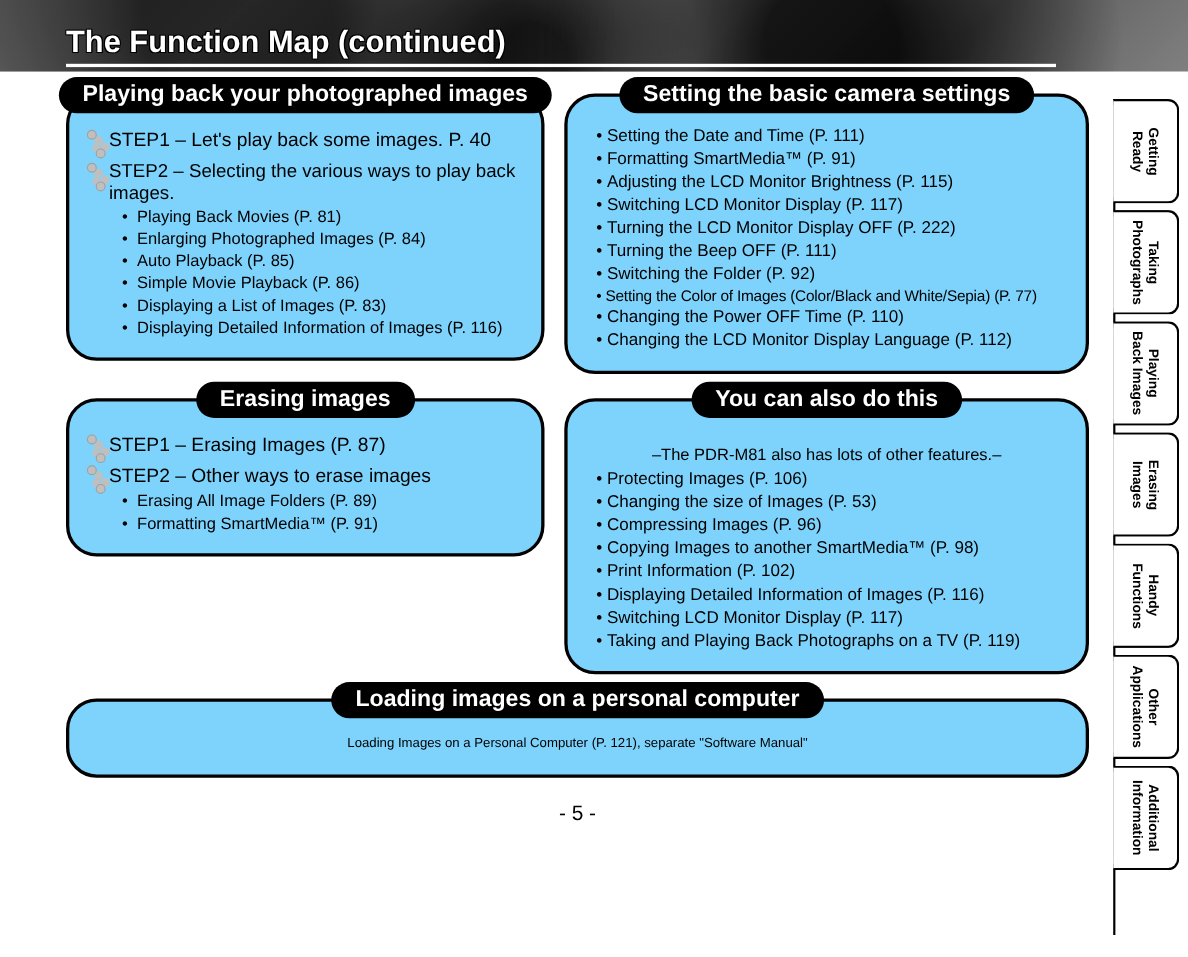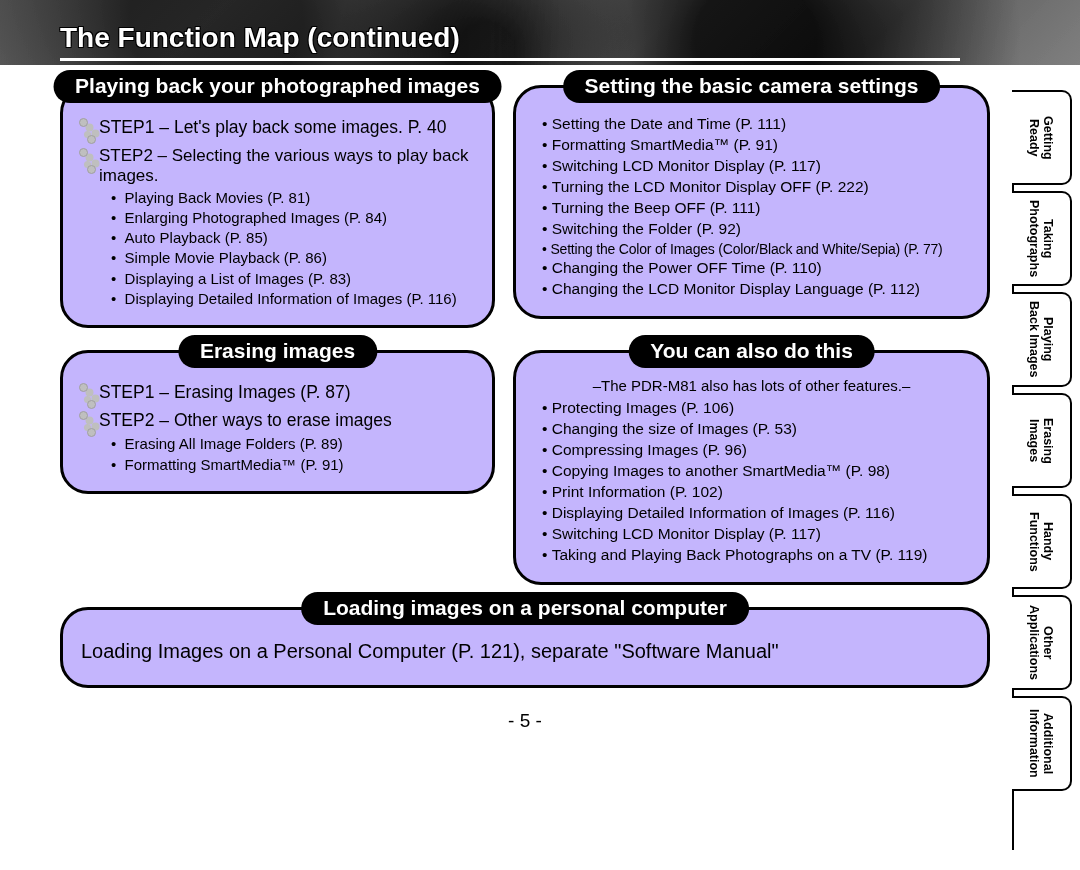--- a/index.html
+++ b/index.html
@@ -32,21 +32,21 @@
     text-shadow: 1px 1px 0 #000, -1px -1px 0 #000, 1px -1px 0 #000, -1px 1px 0 #000;
   }
   .content {
     position:absolute; left:60px; top:85px; width:930px;
     z-index:2;
   }
   .row { display:flex; gap:18px; margin-bottom:22px; align-items:flex-start; }
   .panel {
     border:3px solid #000;
     border-radius:28px;
-    background:#c4b5fd;
+    background:#7dd3fc;
     padding: 24px 18px 12px 18px;
     position:relative;
     flex:1;
   }
   .panel.wide { width:100%; }
   .pill {
     position:absolute;
     top:-18px;
     left:50%;
     transform:translateX(-50%);
@@ -67,22 +67,22 @@
   }
   .beads::before { width:7px; height:7px; left:0; top:0; box-shadow: 6px 5px 0 -0.5px #bfbfbf, 12px 11px 0 -0.5px #bfbfbf, 4px 12px 0 -1px #bfbfbf;}
   .beads::after  { width:7px; height:7px; left:8px; top:17px; }
   .bullets { list-style:none; padding:0 0 0 30px; margin:2px 0 4px 0; }
   .bullets li { font-size:15px; line-height:1.35; text-indent:-12px; padding-left:12px; }
   .bullets li::before { content:"\2022\00a0\00a0"; }
   .flat-bullets { list-style:none; padding:0 0 0 8px; margin:2px 0 4px 0; }
   .flat-bullets li { font-size:15.5px; line-height:1.35; text-indent:-12px; padding-left:12px; }
   .flat-bullets li::before { content:"\2022\00a0"; }
   .flat-bullets li.tight { font-size:14px; letter-spacing:-0.2px; }
-  .subnote { text-align:center; font-size:15px; padding-bottom:2px; }
-  .loading-body { font-size:20px; padding:6px 0 10px 0; }
+  .subnote { text-align:center; font-size:15px; padding-bottom:2px;margin-top:16px; }
+  .loading-body { text-align:center; font-size:12px; padding:6px 0 10px 0; }
   .pagenum { text-align:center; font-size:19px; margin-top:18px; }
   
   .side-tabs {
     position:absolute; right:8px; top:90px; width:60px; height:760px;
     border-left:2.5px solid #000;
     z-index:2;
   }
   .tab {
     position:relative;
     border:2px solid #000;
@@ -134,20 +134,21 @@
         <li>Displaying a List of Images (P. 83)</li>
         <li>Displaying Detailed Information of Images (P. 116)</li>
       </ul>
     </div>
 
     <div class="panel" style="flex:1">
       <div class="pill">Setting the basic camera settings</div>
       <ul class="flat-bullets">
         <li>Setting the Date and Time (P. 111)</li>
         <li>Formatting SmartMedia™ (P. 91)</li>
+        <li>Adjusting the LCD Monitor Brightness (P. 115)</li>
         <li>Switching LCD Monitor Display (P. 117)</li>
         <li>Turning the LCD Monitor Display OFF (P. 222)</li>
         <li>Turning the Beep OFF (P. 111)</li>
         <li>Switching the Folder (P. 92)</li>
         <li class="tight">Setting the Color of Images (Color/Black and White/Sepia) (P. 77)</li>
         <li>Changing the Power OFF Time (P. 110)</li>
         <li>Changing the LCD Monitor Display Language (P. 112)</li>
       </ul>
     </div>
   </div>

